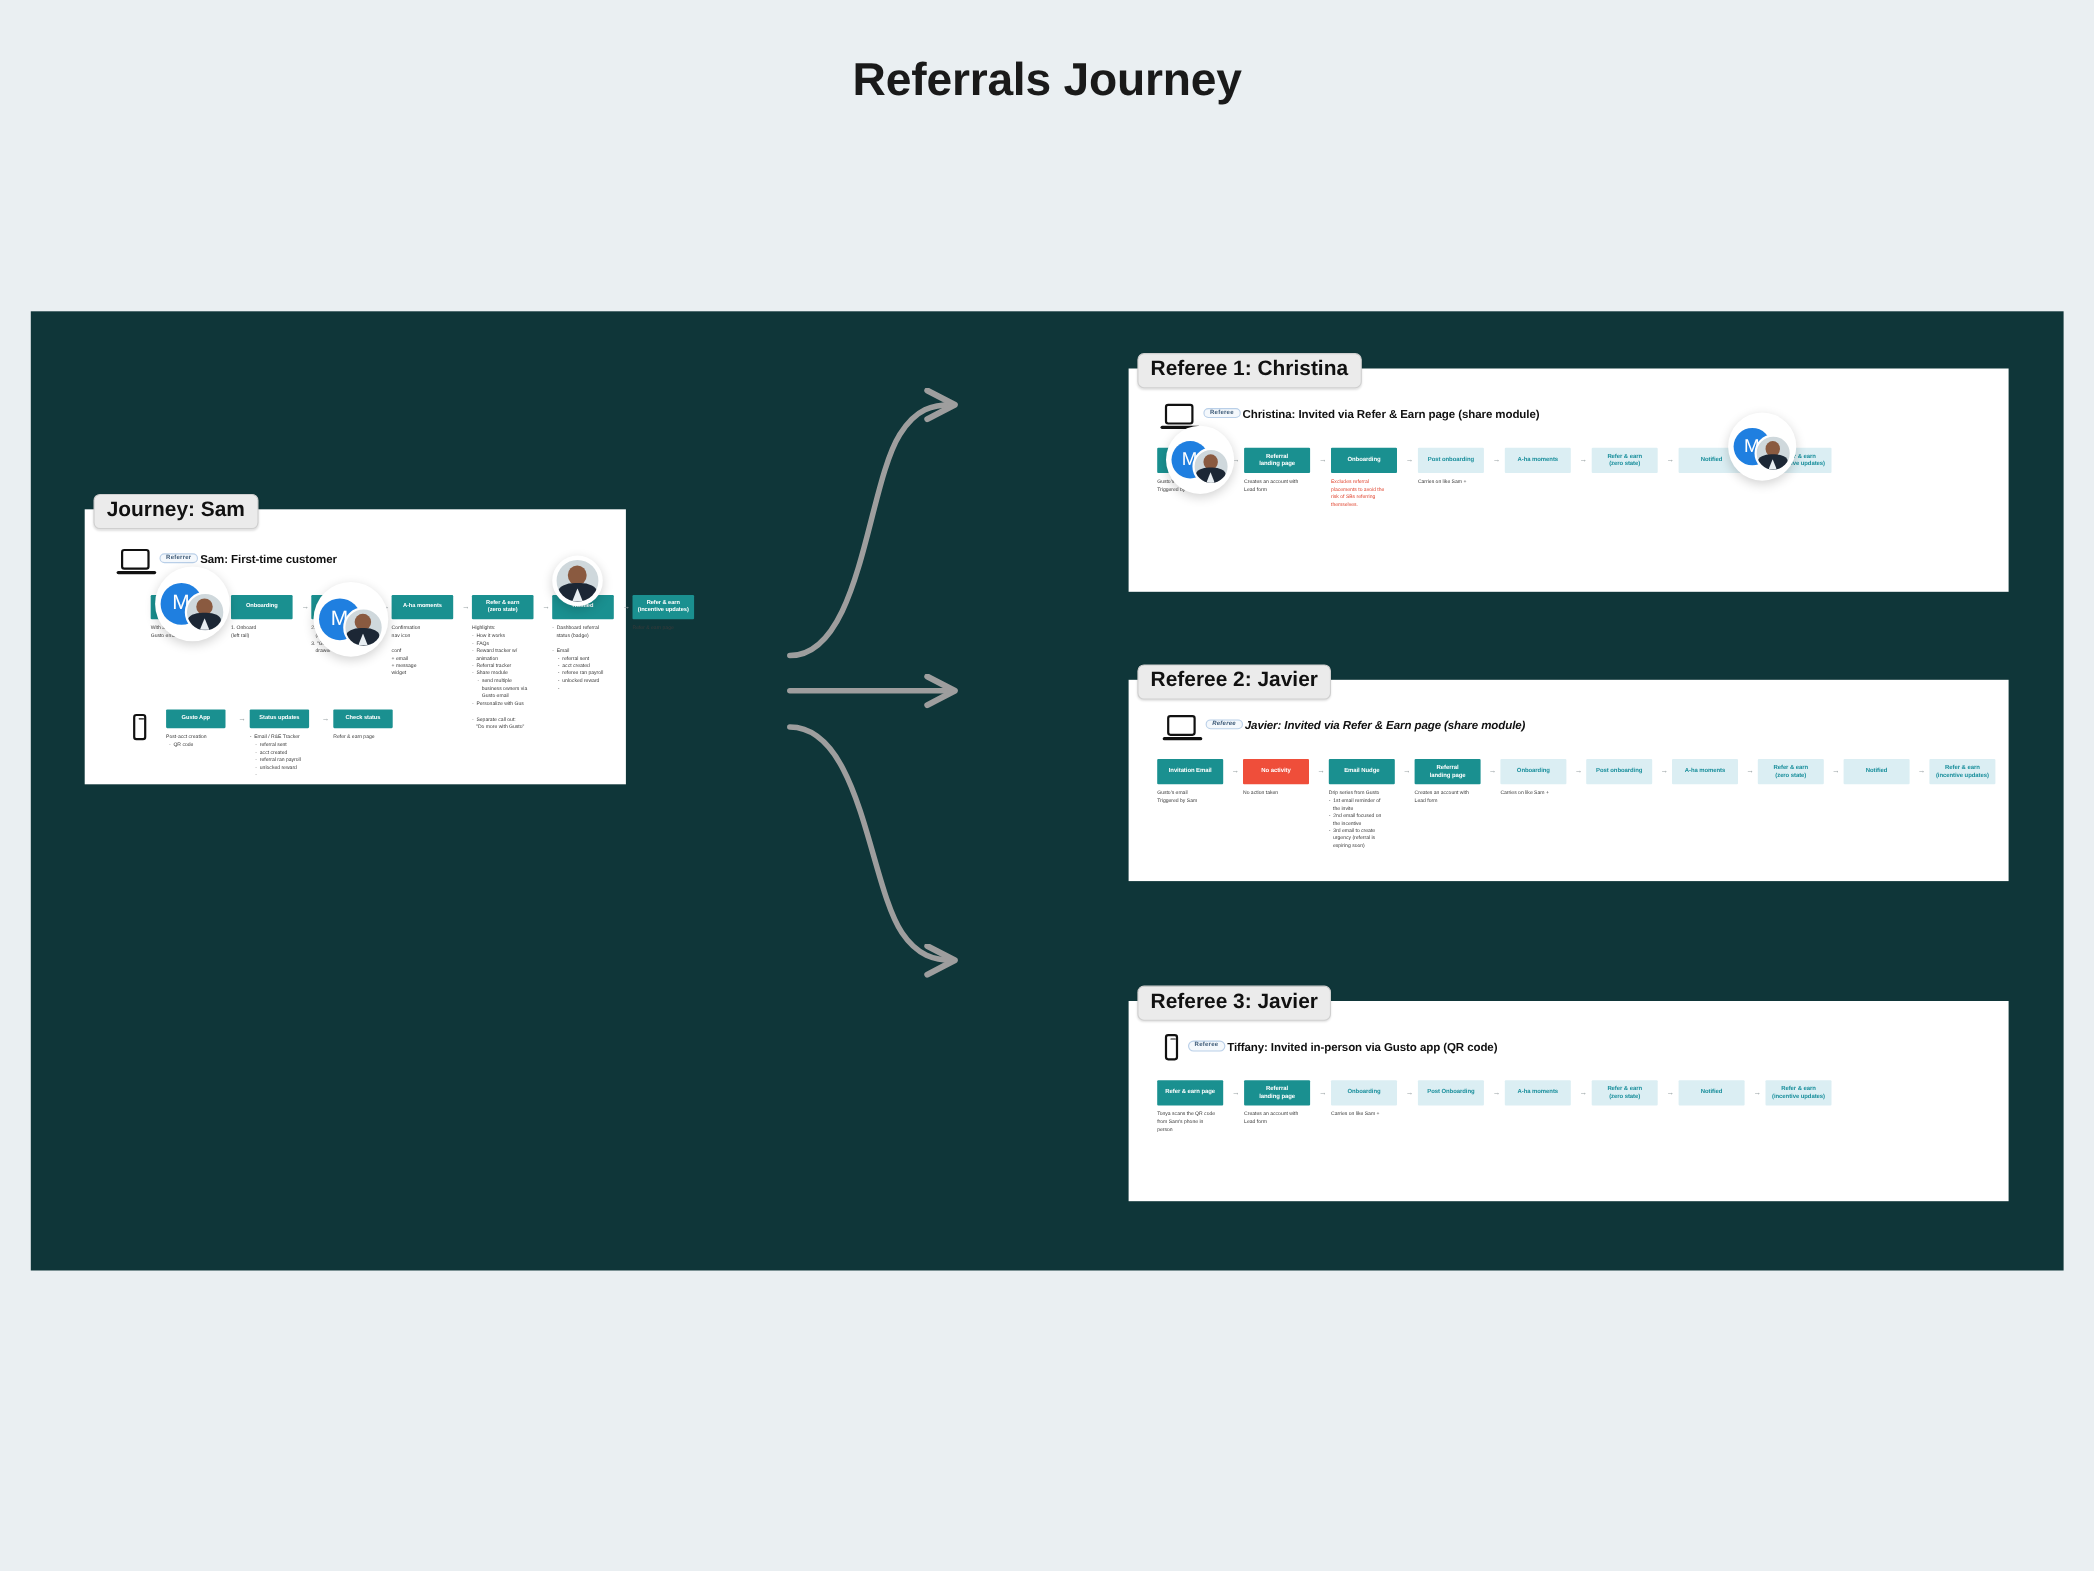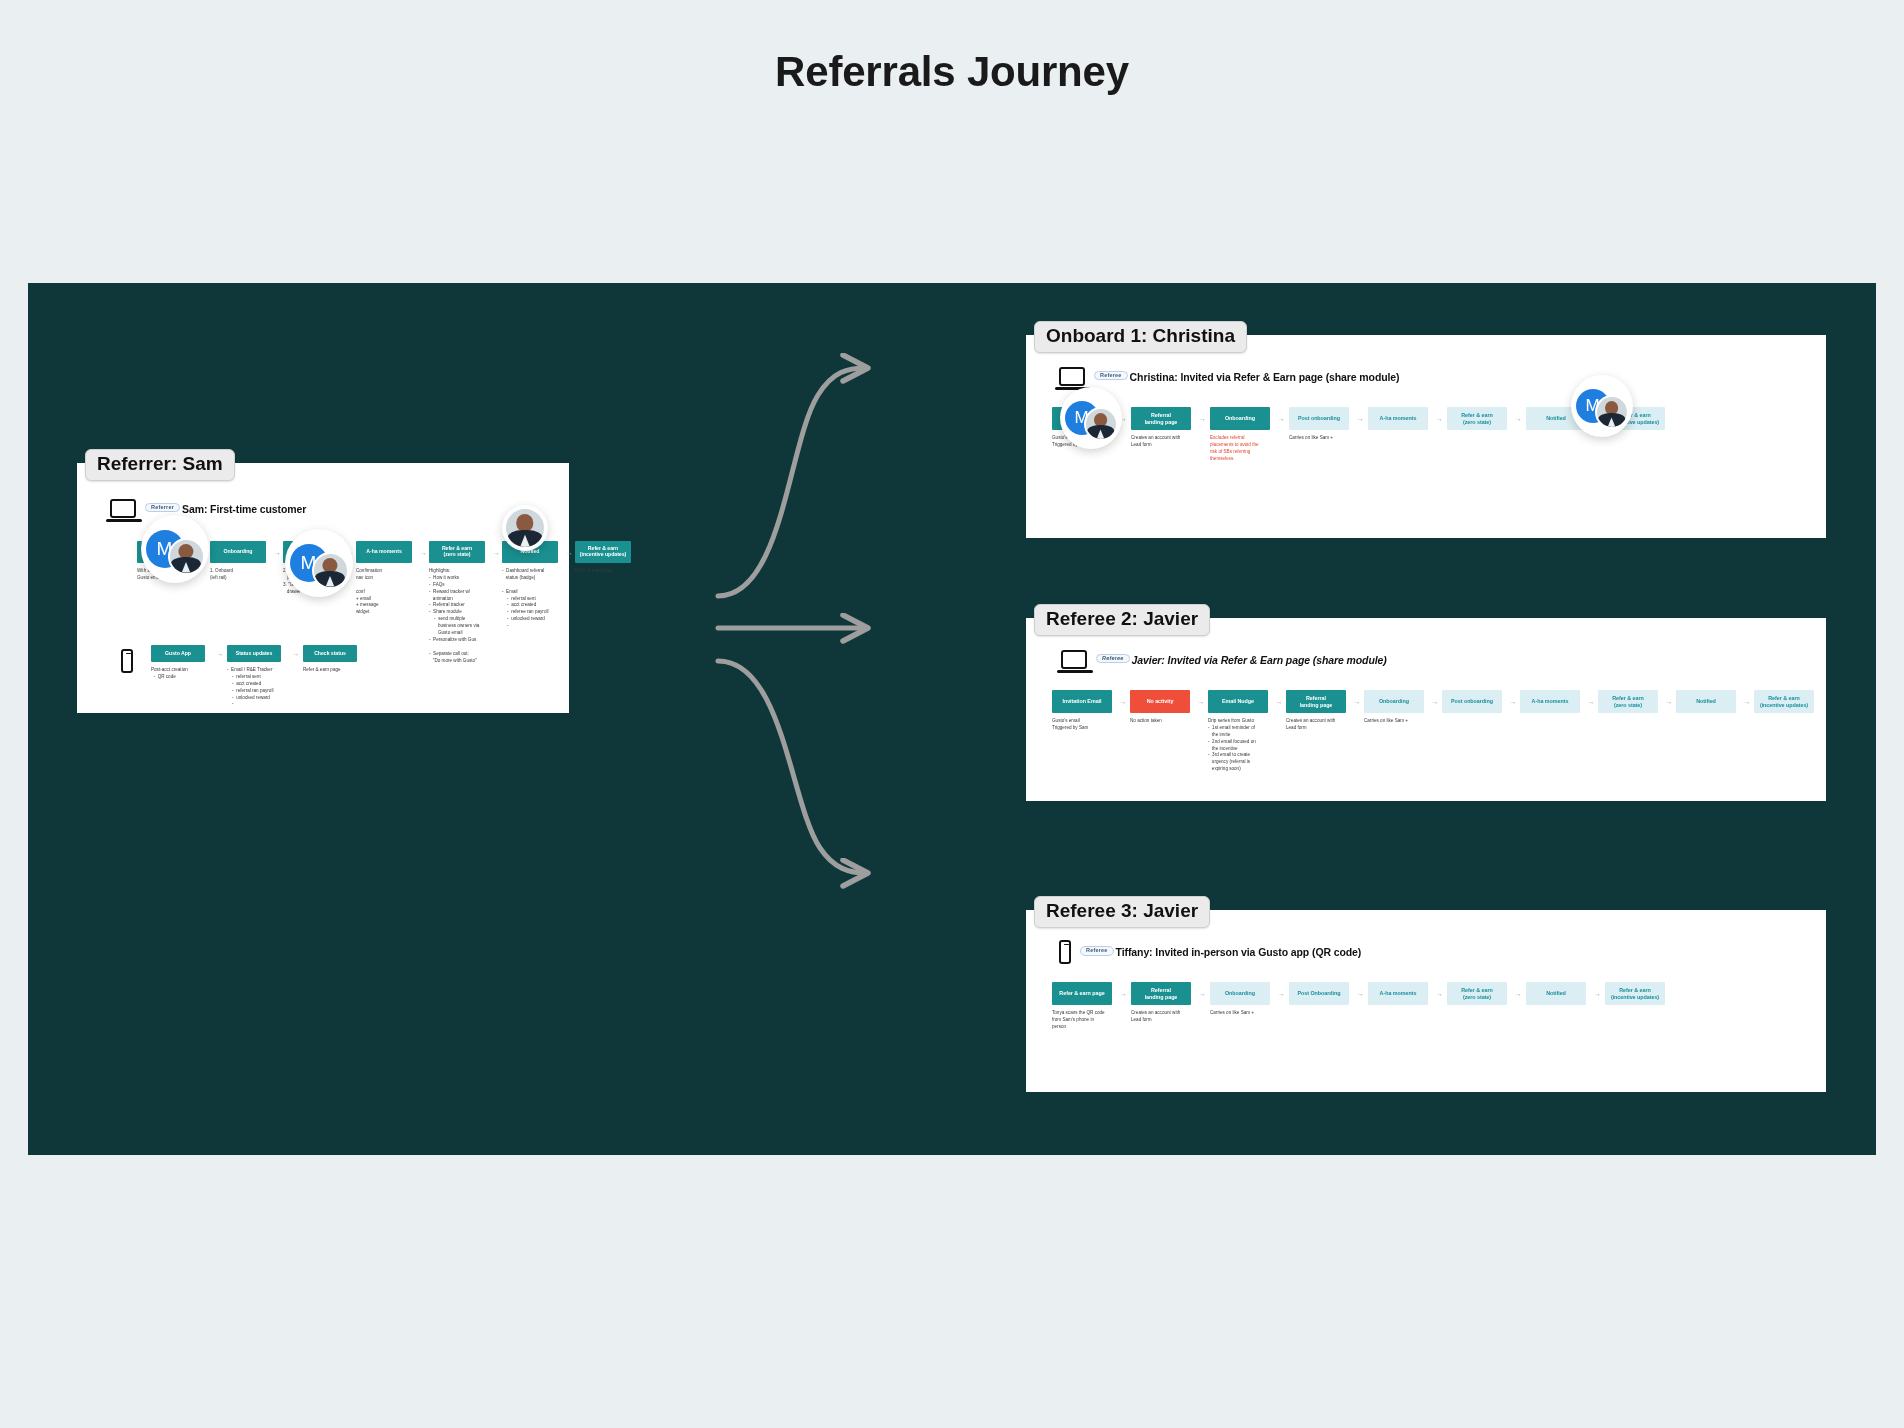--- a/index.html
+++ b/index.html
@@ -129,21 +129,21 @@
       <marker id="ah" markerWidth="9" markerHeight="9" refX="5.2" refY="3" orient="auto">
         <path d="M0.6,0.4 L5.6,3 L0.6,5.6" fill="none" stroke="#9e9e9e" stroke-width="1.1" stroke-linecap="round" stroke-linejoin="round"></path>
       </marker>
     </defs>
     <path d="M690,313 C755,313 760,160 790,112 C805,88 820,85 838,85" fill="none" stroke="#9e9e9e" stroke-width="5" stroke-linecap="round" marker-end="url(#ah)"></path>
     <path d="M690,345 L838,345" fill="none" stroke="#9e9e9e" stroke-width="5" stroke-linecap="round" marker-end="url(#ah)"></path>
     <path d="M690,378 C755,378 762,520 792,565 C806,586 822,590 838,590" fill="none" stroke="#9e9e9e" stroke-width="5" stroke-linecap="round" marker-end="url(#ah)"></path>
   </svg>
 
   <div class="panel" style="left:49px;top:180px;width:492px;height:250px;">
-    <div class="panel-tag">Referrer: Sam</div>
+    <div class="panel-tag">Journey: Sam</div>
 
     <div class="persona-row" style="left:33px;top:36px;">
       <div class="device laptop"></div>
       <div class="persona-text">
         <span class="role-badge">Referrer</span>
         <span class="persona-title">Sam: First-time customer</span>
       </div>
     </div>
 
     <div class="flow" id="referrer-desktop-flow" style="left:60px;top:78px;">
@@ -263,21 +263,21 @@
     <div class="avatar-bubble" style="left:425px;top:42px;width:46px;height:46px;">
       <div class="av-photo" style="width:38px;height:38px;">
         <div class="head"></div>
           <div class="body"></div>
           <div class="shirt"></div>
       </div>
     </div>
   </div>
 
   <div class="panel" style="left:998px;top:52px;width:800px;height:203px;">
-    <div class="panel-tag">Onboard 1: Christina</div>
+    <div class="panel-tag">Referee 1: Christina</div>
     <div class="persona-row" style="left:33px;top:32px;">
       <div class="device laptop"></div>
       <div class="persona-text">
         <span class="role-badge">Referee</span>
         <span class="persona-title">Christina: Invited via Refer &amp; Earn page (share module)</span>
       </div>
     </div>
     <div class="flow" id="referee-0-flow" style="left:26px;top:72px;">
         <div class="step" style="width: 64px;">
           <div class="chip solid" style="width: 60px; height: 23px; font-size: 5.4px; white-space: pre-line;">Invitation Email</div>

